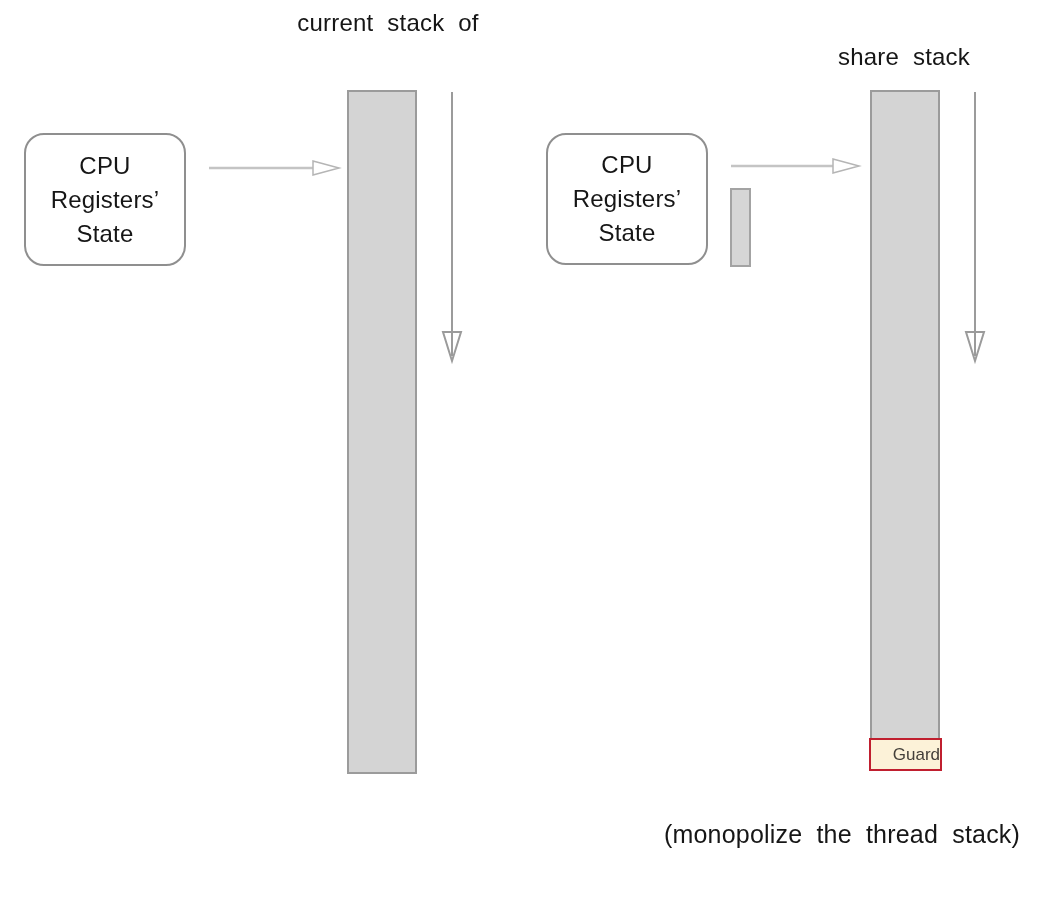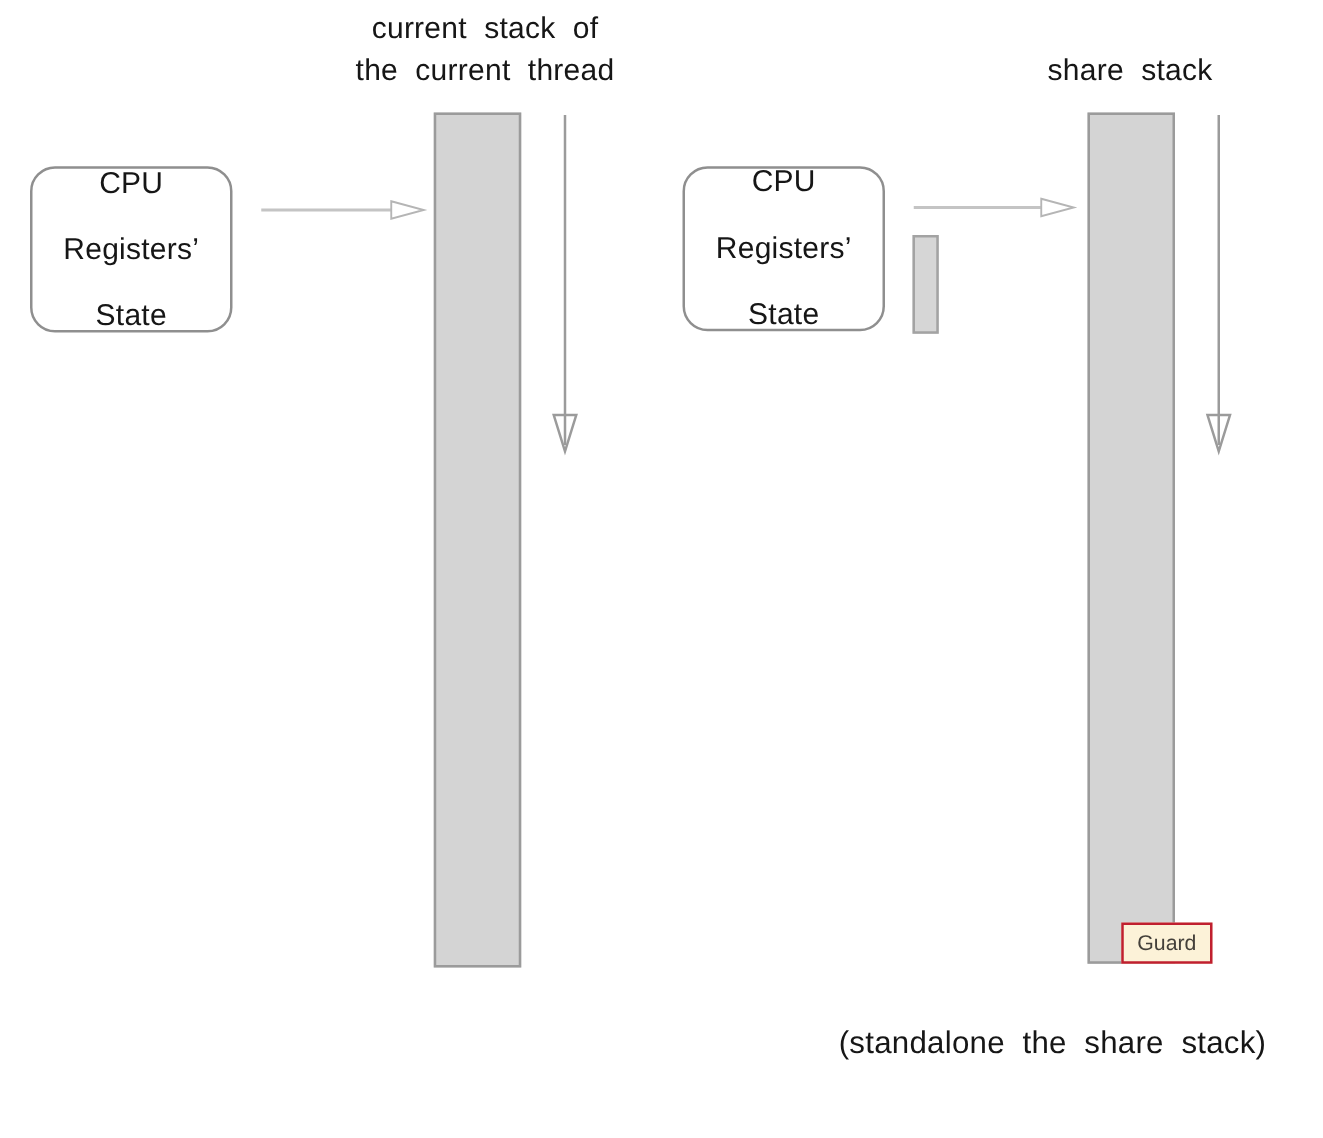--- a/index.html
+++ b/index.html
@@ -37,48 +37,45 @@
     border-radius: 20px;
     box-sizing: border-box;
     display: flex;
     flex-direction: column;
     align-items: center;
     justify-content: center;
     font-size: 24px;
     line-height: 34px;
     text-align: center;
     letter-spacing: 0.2px;
-    gap: 19px;
   }
   .small-rect {
     background: #d6d6d6;
     border: 2px solid #a3a3a3;
     box-sizing: border-box;
   }
   .guard-box {
     background: #fcf2d8;
     border: 2px solid #c01f2f;
     box-sizing: border-box;
     display: flex;
     align-items: center;
-    justify-content: center;
+    justify-content: flex-end;
     font-size: 17px;
     color: #44403a;
-    margin-left: 28px;
   }
   svg { display: block; overflow: visible; }
 </style>
 </head>
 <body>
 
 <div id="canvas">
 
   <div class="abs label title-2line" style="left:228px; top:6px; width:320px;">
     <div>current stack of</div>
-    <div>the current thread</div>
   </div>
 
   <div class="abs cpu-box" style="left:24px; top:133px; width:162px; height:133px;">
     <div>CPU</div>
     <div>Registers’</div>
     <div>State</div>
   </div>
 
   <svg class="abs" style="left:205px; top:156px;" width="140" height="24">
     <line x1="4" y1="12" x2="110" y2="12" stroke="#c4c4c4" stroke-width="2.5"></line>
@@ -115,16 +112,16 @@
   <div class="abs guard-box" style="left:869px; top:738px; width:73px; height:33px;">
     <span>Guard</span>
   </div>
 
   <svg class="abs" style="left:961px; top:90px;" width="28" height="280">
     <line x1="14" y1="2" x2="14" y2="266" stroke="#9b9b9b" stroke-width="2"></line>
     <polygon points="5,242 23,242 14,271" fill="none" stroke="#9b9b9b" stroke-width="2"></polygon>
   </svg>
 
   <div class="abs label caption" style="left:626px; top:816px; width:432px;">
-    <div>(standalone the share stack)</div>
+    <div>(monopolize the thread stack)</div>
   </div>
 
 </div>
 
 </body></html>

